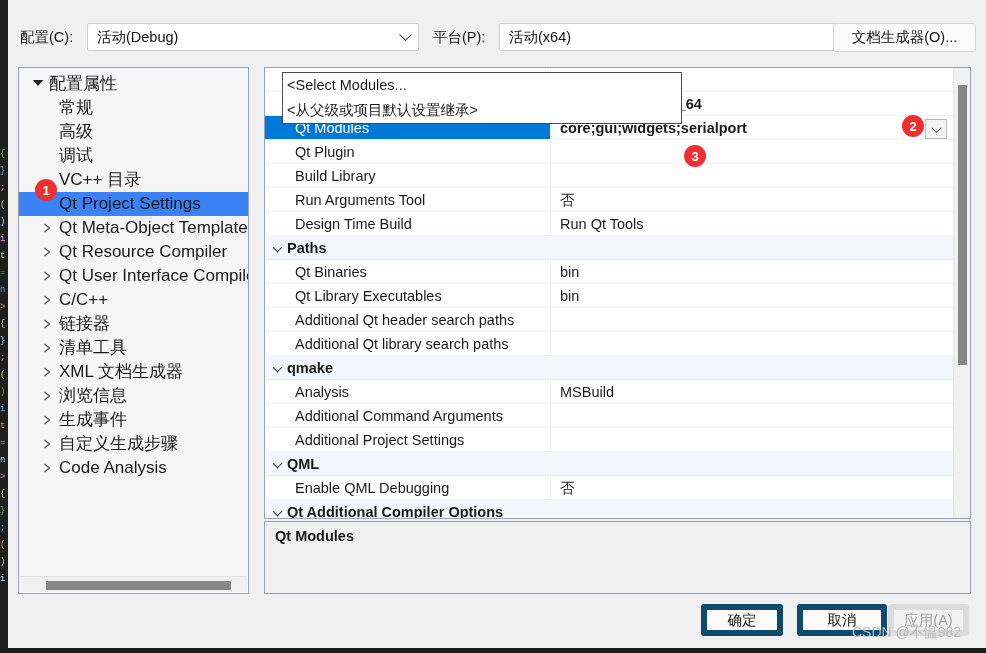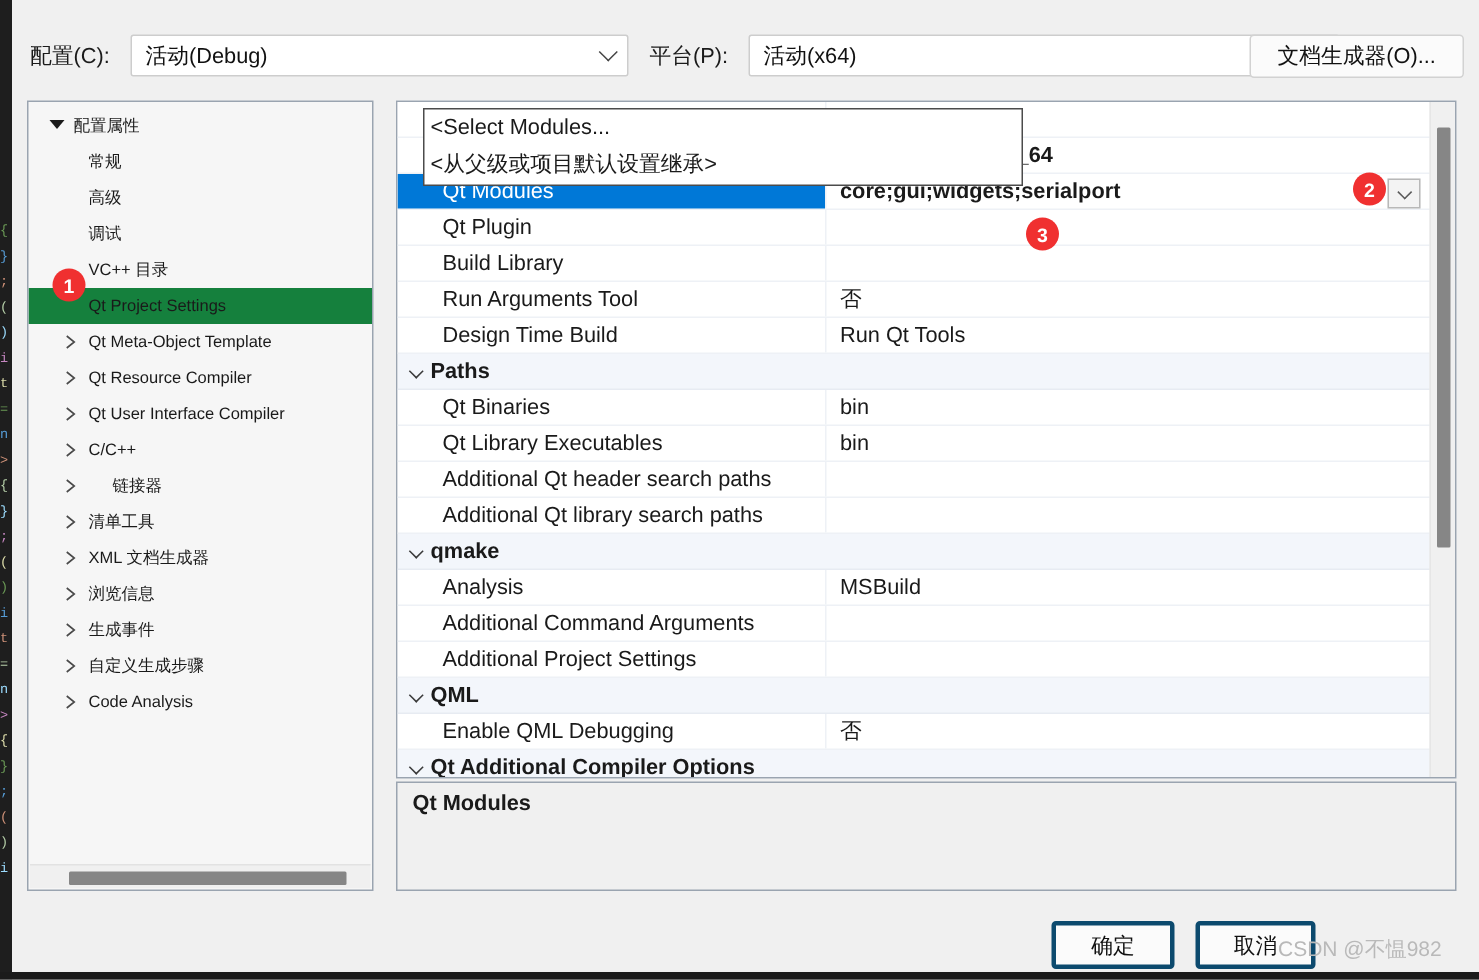--- a/index.html
+++ b/index.html
@@ -62,24 +62,24 @@
 
   
   #tree-panel {
     position: absolute; left: 18px; top: 67px; width: 231px; height: 527px;
     background: #f6f6f6; border: 1px solid #9aa4b0;
     overflow: hidden;
   }
   .tree-inner { position: relative; padding-top: 4px; }
   .tnode {
     position: relative; height: 24px; line-height: 24px;
-    font-size: 11px; color: #1a1a1a; white-space: nowrap;
+    font-size: 17px; color: #1a1a1a; white-space: nowrap;
     padding-left: 0;
   }
-  .tnode.sel { background: #15803d; }
+  .tnode.sel { background: #3b82f6; }
   .tnode .tri {
     position: absolute; width: 0; height: 0; top: 8px;
   }
   .tri-down {
     border-left: 5px solid transparent; border-right: 5px solid transparent;
     border-top: 6px solid #1a1a1a;
   }
   .arrow-right {
     position: absolute; top: 7px; width: 8px; height: 10px;
   }
@@ -174,23 +174,23 @@
     background: #f0f0f0; border: 1px solid #9aa4b0;
   }
   #desc-title {
     position: absolute; left: 10px; top: 6px;
     font-size: 14.5px; font-weight: bold; color: #1a1a1a;
   }
 
   
   .btm {
     position: absolute; top: 604px; height: 32px;
-    background: #fbfbfb; border: 3px solid #0c4a6e; border-radius: 3px;
+    background: #fbfbfb; border: 6px solid #0c4a6e; border-radius: 3px;
     font-size: 14.5px; color: #111;
-    display: flex; align-items: center; justify-content: center; margin-top: 10px;
+    display: flex; align-items: center; justify-content: center;
   }
   .btm.disabled { color: #a0a0a0; background: #f2f2f2; border-color: #dcdcdc; }
 
   
   .badge {
     position: absolute; width: 22px; height: 22px; border-radius: 50%;
     background: #f03030; color: #ffffff;
     font-size: 13px; font-weight: bold;
     display: flex; align-items: center; justify-content: center;
     z-index: 60;
@@ -313,21 +313,21 @@
             </svg>
           </div>
           <span class="txt" style="left: 40px;">C/C++</span>
         </div>
         <div class="tnode">
           <div class="arrow-right" style="left: 24px;">
             <svg width="8" height="10" viewBox="0 0 8 10">
               <path d="M1.5 1 L6.5 5 L1.5 9" fill="none" stroke="#4a4a4a" stroke-width="1.1"></path>
             </svg>
           </div>
-          <span class="txt" style="left: 56px; text-align: right;">链接器</span>
+          <span class="txt" style="left: 40px; text-align: right;">链接器</span>
         </div>
         <div class="tnode">
           <div class="arrow-right" style="left: 24px;">
             <svg width="8" height="10" viewBox="0 0 8 10">
               <path d="M1.5 1 L6.5 5 L1.5 9" fill="none" stroke="#4a4a4a" stroke-width="1.1"></path>
             </svg>
           </div>
           <span class="txt" style="left: 40px;">清单工具</span>
         </div>
         <div class="tnode">
@@ -478,21 +478,22 @@
   <div id="dropdown-list">
       <div class="ditem">&lt;Select Modules...</div>
       <div class="ditem">&lt;从父级或项目默认设置继承&gt;</div>
     </div>
 
   <div id="desc-pane">
     <div id="desc-title">Qt Modules</div>
   </div>
 
   <div class="btm" style="left:701px; width:82px;">确定</div>
-  <div class="btm" style="left:797px; width:80px;">取消</div>
+  <div class="btm" style="left:797px; width:90px;">取消</div>
+  <div class="btm disabled" style="left:888px; width:81px;">应用(A)</div>
 
   <div class="badge" style="left:35px; top:179px;">1</div>
   <div class="badge" style="left:902px; top:115px;">2</div>
   <div class="badge" style="left:684px; top:145px;">3</div>
 
   <div id="watermark">CSDN @不愠982</div>
 
   <div class="bottom-bar"></div>
 </div>
 

